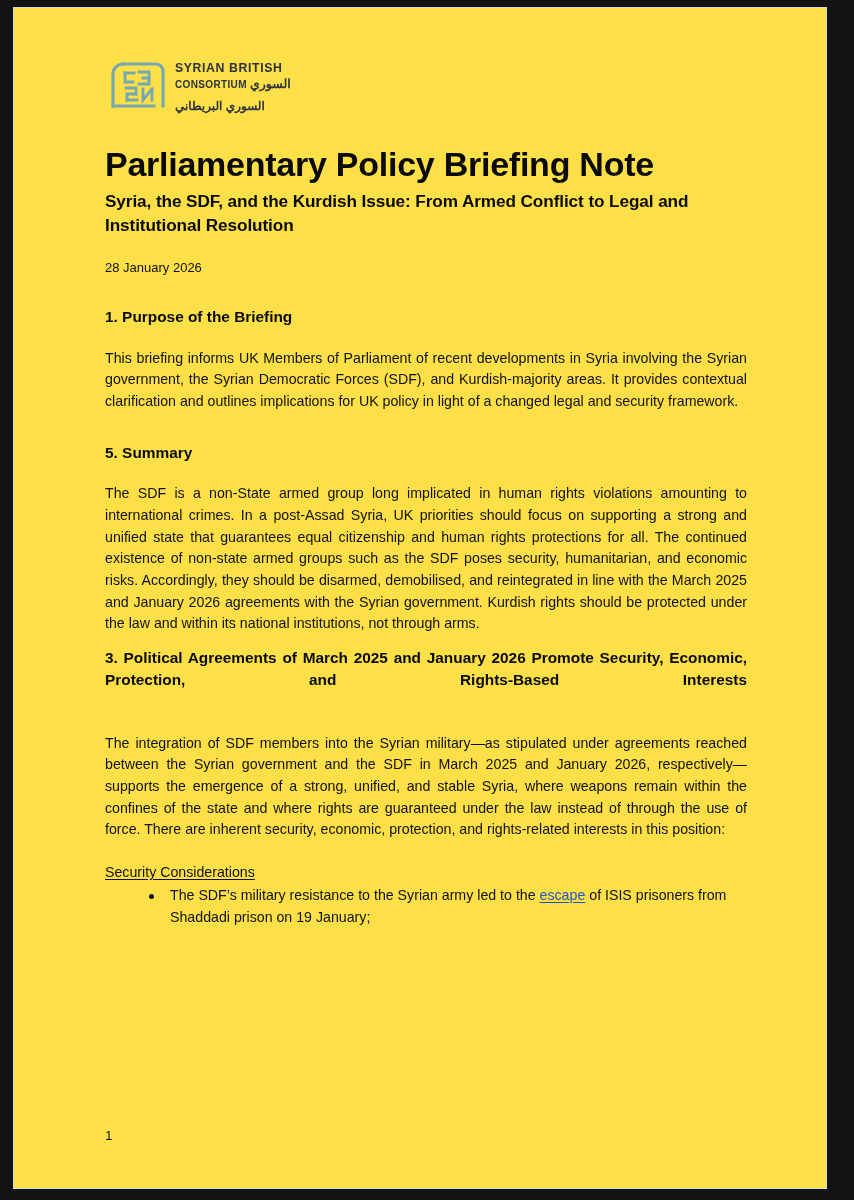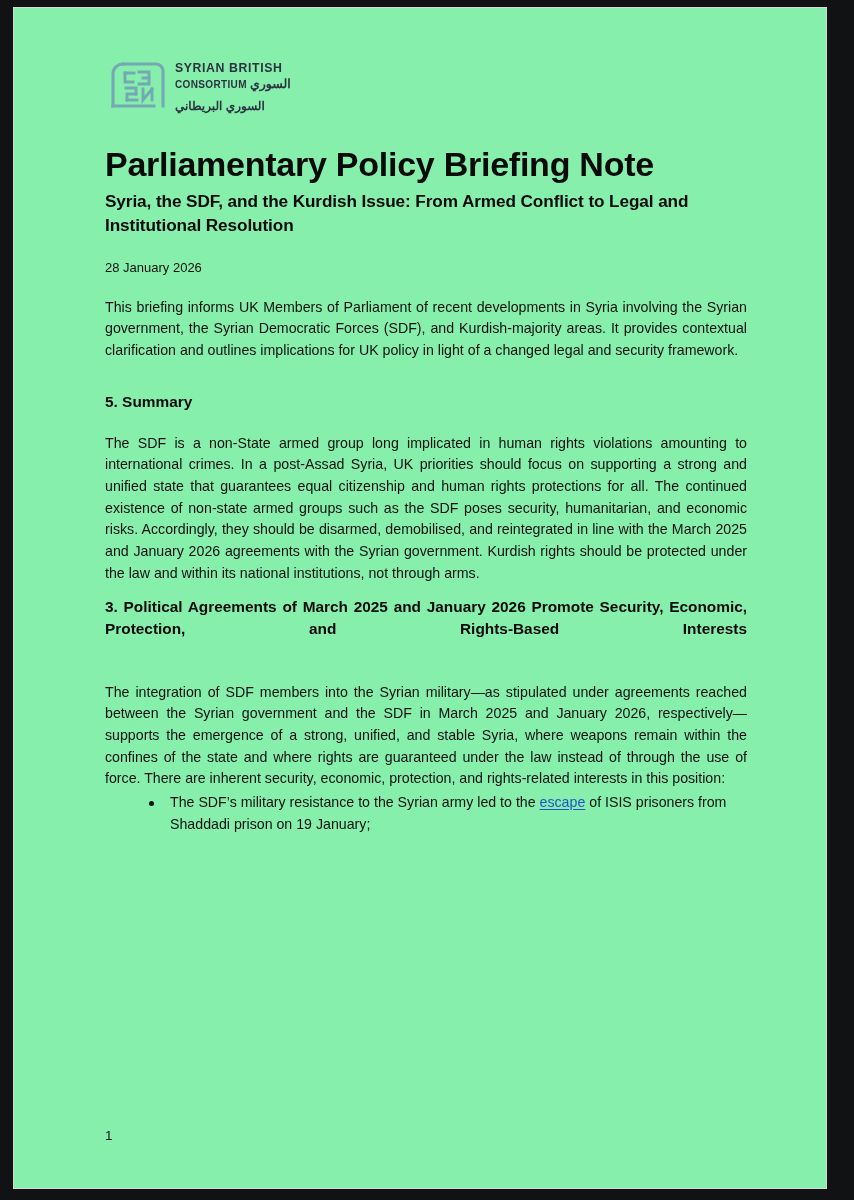--- a/index.html
+++ b/index.html
@@ -22,21 +22,21 @@
     height: 1200px;
     background: #111214;
     box-sizing: border-box;
   }
   #page-sheet {
     position: absolute;
     left: 14px;
     top: 8px;
     width: 812px;
     height: 1180px;
-    background: #86efac;
+    background: #fde047;
     box-sizing: border-box;
     box-shadow: 0 0 0 1px #d8d8d8;
     overflow: hidden;
   }
   #page-inner {
     position: absolute;
     left: 0; top: 0;
     width: 812px;
     height: 1180px;
     padding: 0;
@@ -234,28 +234,32 @@
           <div class="logo-line3">السوري البريطاني</div>
         </div>
       </div>
 
       <div class="doc-body">
 
         <h1 class="doc-title">Parliamentary Policy Briefing Note</h1>
         <h2 class="doc-subtitle">Syria, the SDF, and the Kurdish Issue: From Armed Conflict to Legal and Institutional Resolution</h2>
         <div class="doc-date">28 January 2026</div>
 
+        <h3 class="section-heading">1. Purpose of the Briefing</h3>
         <p class="para">This briefing informs UK Members of Parliament of recent developments in Syria involving the Syrian government, the Syrian Democratic Forces (SDF), and Kurdish-majority areas. It provides contextual clarification and outlines implications for UK policy in light of a changed legal and security framework.</p>
 
         <h3 class="section-heading">5. Summary</h3>
         <p class="para">The SDF is a non-State armed group long implicated in human rights violations amounting to international crimes. In a post-Assad Syria, UK priorities should focus on supporting a strong and unified state that guarantees equal citizenship and human rights protections for all. The continued existence of non-state armed groups such as the SDF poses security, humanitarian, and economic risks. Accordingly, they should be disarmed, demobilised, and reintegrated in line with the March 2025 and January 2026 agreements with the Syrian government. Kurdish rights should be protected under the law and within its national institutions, not through arms.</p>
 
         <h3 class="section-heading justified">3. Political Agreements of March 2025 and January 2026 Promote Security, Economic, Protection, and Rights-Based Interests</h3>
         <p class="para">The integration of SDF members into the Syrian military—as stipulated under agreements reached between the Syrian government and the SDF in March 2025 and January 2026, respectively—supports the emergence of a strong, unified, and stable Syria, where weapons remain within the confines of the state and where rights are guaranteed under the law instead of through the use of force. There are inherent security, economic, protection, and rights-related interests in this position:</p>
 
+        <div>
+          <span class="subhead">Security Considerations</span>
+        </div>
 
         <ul class="bullets" id="security-bullets">
             <li><span class="bullet-dot"></span><span>The SDF’s military resistance to the Syrian army led to the </span><a class="doclink" href="#">escape</a> <span> of ISIS prisoners from Shaddadi prison on 19 January;</span></li>
           </ul>
 
       </div>
 
       <div class="page-number">1</div>
 
     </div>

